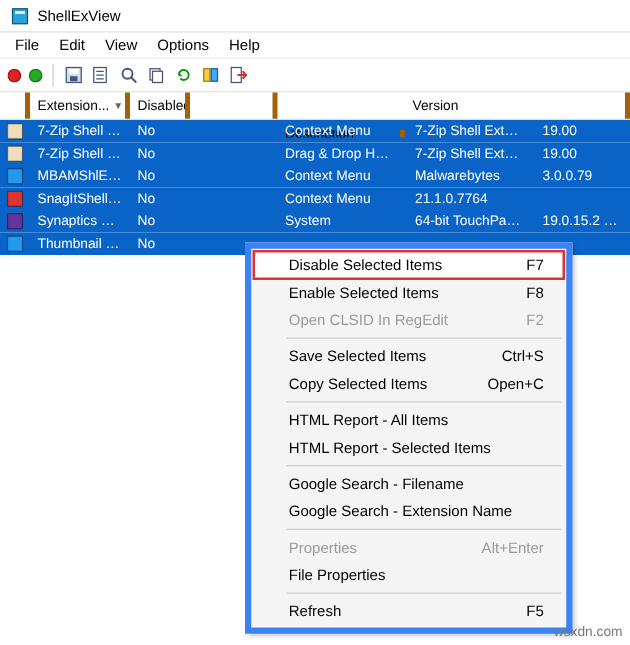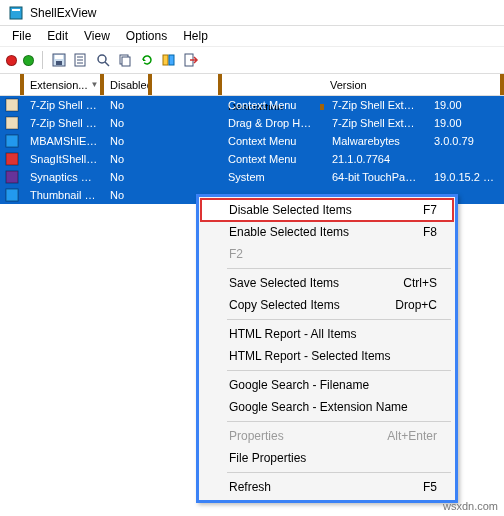--- a/index.html
+++ b/index.html
@@ -20,21 +20,21 @@
 .c0 { width: 24px; border-right:none; }
 .c1 { width: 80px; }
 .c2 { width: 48px; }
 .c2b { width: 70px; } 
 .c3 { width: 104px; }
 .c4 { width: 102px; margin-top: 30px; }
 .c5 { flex: 1; }
 .row { display: flex; height: 18px; align-items: center; background: #0a64c8; color: #fff; font-size: 11px; }
 .row .cell { padding: 0 6px; white-space: nowrap; overflow: hidden; text-overflow: ellipsis; }
 .row .ico { width: 16px; height: 16px; margin:0 4px; display:inline-flex;align-items:center;justify-content:center; flex:none;}
-.ctx-menu { position: absolute; left: 196px; top: 194px; width: 262px; background: #f5f5f5; border: 3px solid #3b82f6; box-shadow: 2px 2px 4px rgba(0,0,0,.25); padding: 2px; font-size: 12px; }
+.ctx-menu { position: absolute; left: 196px; top: 194px; width: 262px; background: #f5f5f5; border: 5px solid #3b82f6; box-shadow: 2px 2px 4px rgba(0,0,0,.25); padding: 2px; font-size: 12px; }
 .ctx-item { display: flex; justify-content: space-between; padding: 4px 16px 4px 28px; }
 .ctx-item.disabled { color: #9a9a9a; }
 .ctx-item.highlight { border: 2px solid #d33; margin: -1px; padding: 3px 15px 3px 27px; background:#fff; }
 .ctx-sep { height: 1px; background: #d0d0d0; margin: 3px 2px 3px 26px; }
 .watermark { position:absolute; right:6px; bottom:4px; font-size:11px; color:#777; font-family: Arial,sans-serif;}
 svg{display:block}
 </style>
 </head>
 <body>
 
@@ -199,30 +199,31 @@
 <div class="ctx-menu">
   <div class="ctx-item highlight">
     <span>Disable Selected Items</span>
     <span>F7</span>
   </div>
   <div class="ctx-item">
     <span>Enable Selected Items</span>
     <span>F8</span>
   </div>
   <div class="ctx-item disabled">
+    <span>Open CLSID In RegEdit</span>
     <span>F2</span>
   </div>
   <div class="ctx-sep"></div>
   <div class="ctx-item">
     <span>Save Selected Items</span>
     <span>Ctrl+S</span>
   </div>
   <div class="ctx-item">
     <span>Copy Selected Items</span>
-    <span>Drop+C</span>
+    <span>Open+C</span>
   </div>
   <div class="ctx-sep"></div>
   <div class="ctx-item">
     <span>HTML Report - All Items</span>
       <span></span>
   </div>
   <div class="ctx-item">
     <span>HTML Report - Selected Items</span>
       <span></span>
   </div>

